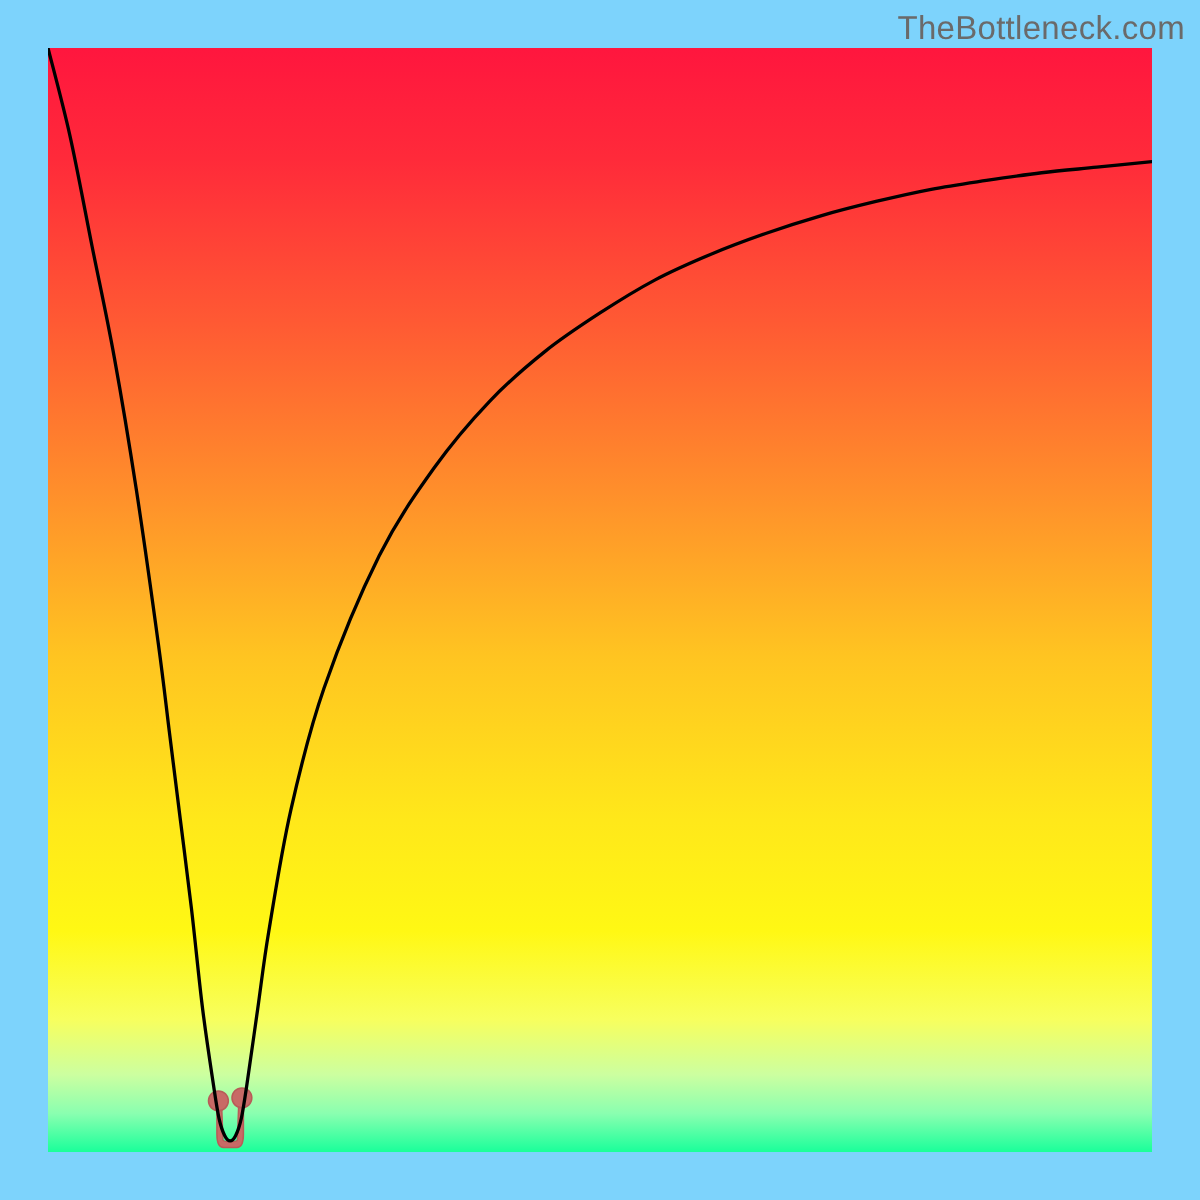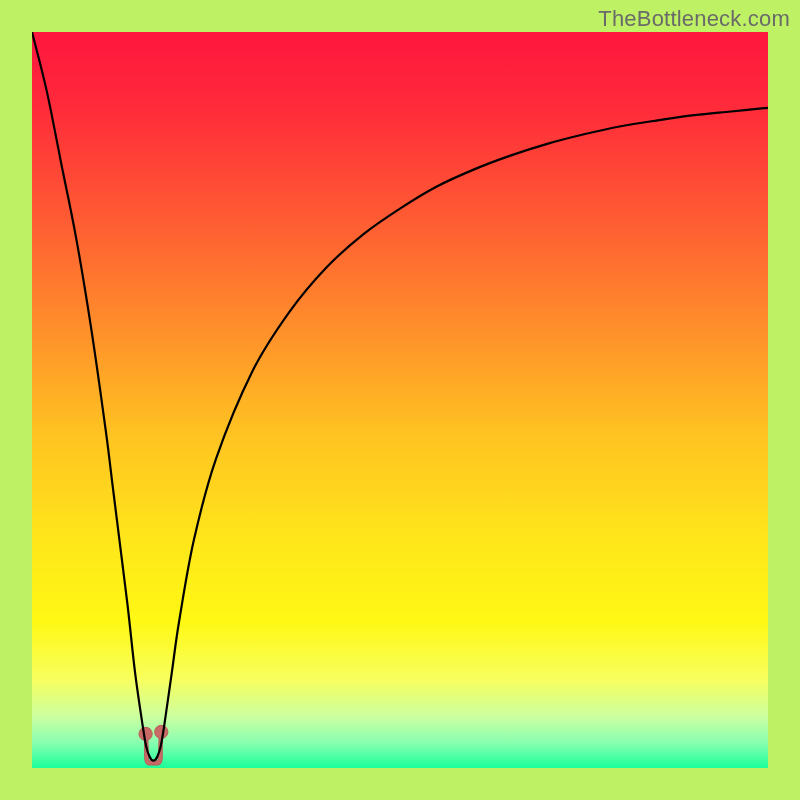--- a/index.html
+++ b/index.html
@@ -8,21 +8,21 @@
     width: 800px;
     height: 800px;
     overflow: hidden;
     background: #000;
     font-family: Arial, Helvetica, sans-serif;
   }
   .frame {
     position: absolute;
     left: 0; top: 0;
     width: 800px; height: 800px;
-    background: #bef264;
+    background: #7dd3fc;
   }
   .plot {
     position: absolute;
     left: 32px;
     top: 32px;
     width: 736px;
     height: 736px;
     overflow: hidden;
   }
   .watermark {

